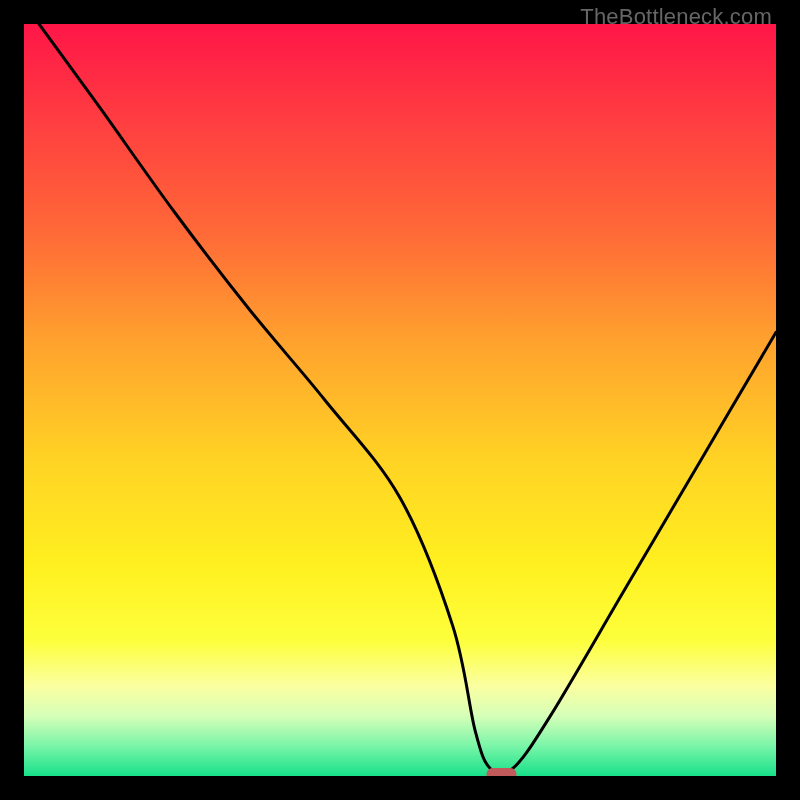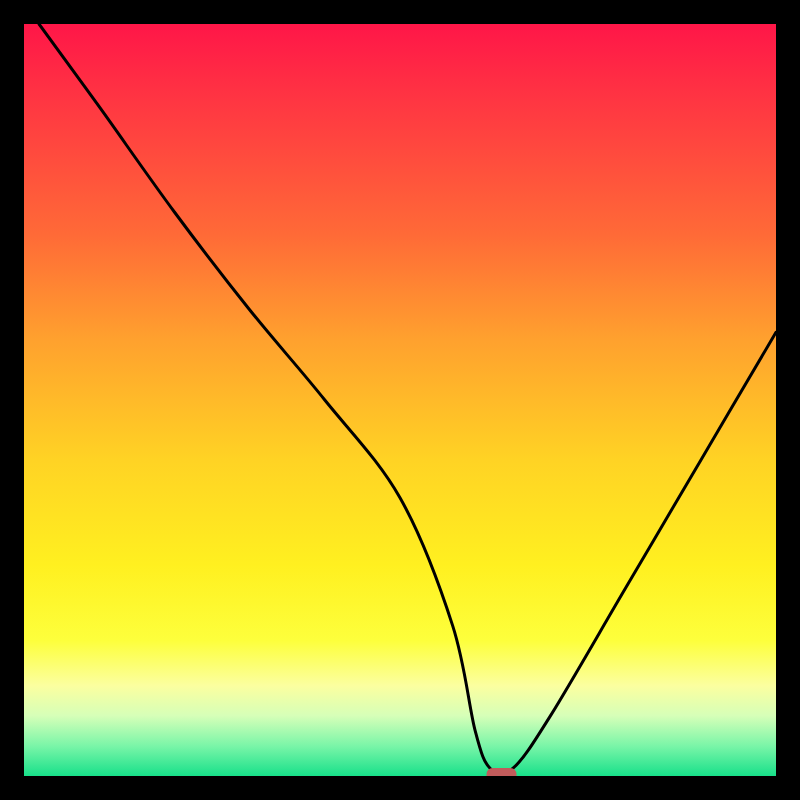--- a/index.html
+++ b/index.html
@@ -34,20 +34,21 @@
     font-size: 22px;
     font-weight: 500;
     letter-spacing: 0.2px;
   }
   svg { display: block; }
 </style>
 </head>
 <body>
 
 <div class="frame">
+  <div class="watermark">TheBottleneck.com</div>
   <div class="plot">
     <svg id="chart-svg" width="752" height="752" viewBox="0 0 752 752">
       <defs>
         <linearGradient id="bg-grad" x1="0" y1="0" x2="0" y2="1">
             <stop offset="0%" stop-color="#ff1648"></stop>
             <stop offset="12%" stop-color="#ff3b41"></stop>
             <stop offset="28.000000000000004%" stop-color="#ff6a37"></stop>
             <stop offset="42%" stop-color="#ffa12e"></stop>
             <stop offset="57.99999999999999%" stop-color="#ffd324"></stop>
             <stop offset="72%" stop-color="#fff020"></stop>

